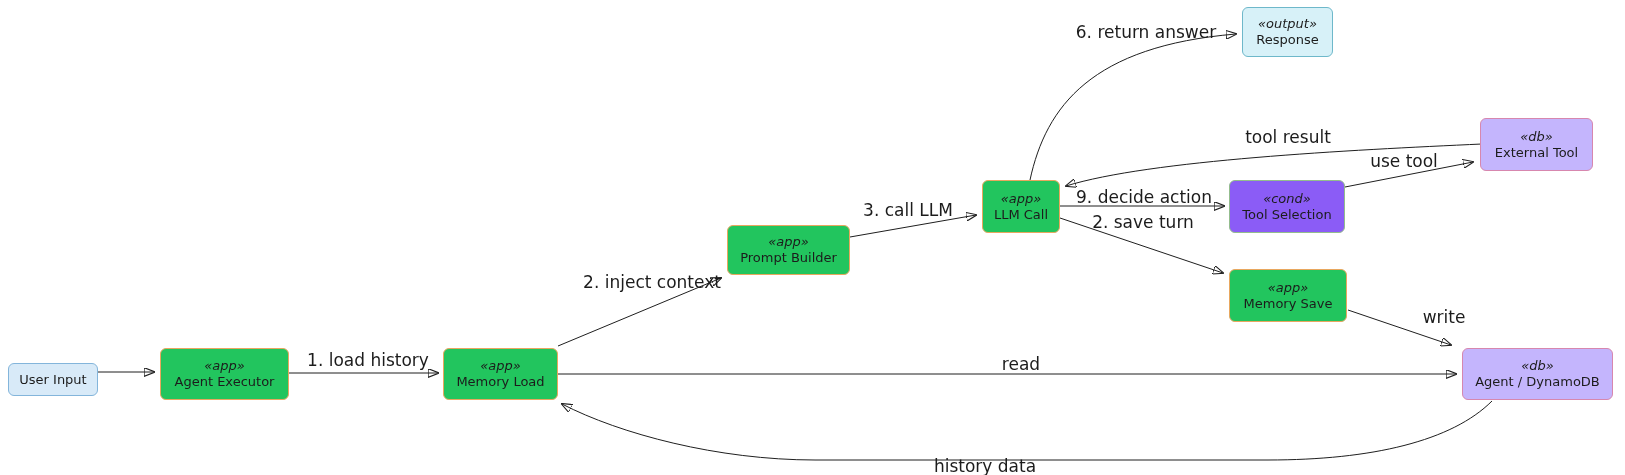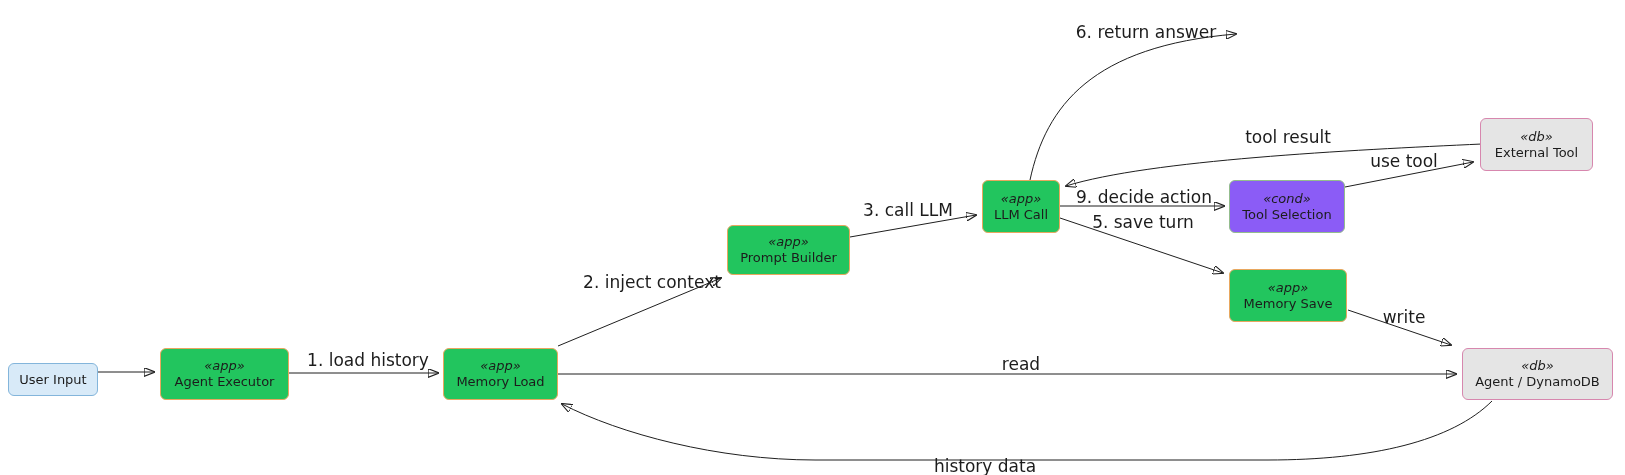--- a/index.html
+++ b/index.html
@@ -22,21 +22,21 @@
     font-size:13px;line-height:16px;
     color:#1c1c1c;
     text-align:center;
     white-space:nowrap;
   }
   .node .stereo{font-style:italic;}
   .type-app{background:#22c55e;border-color:#E8A75F;}
   .type-input{background:#D8EAF8;border-color:#83B5DB;}
   .type-output{background:#D7F1F8;border-color:#6EB8CA;}
   .type-cond{background:#8b5cf6;border-color:#93BD8D;}
-  .type-db{background:#e5e5e5;border-color:#D787AE;}
+  .type-db{background:#c4b5fd;border-color:#D787AE;}
   .elabel{
     position:absolute;
     transform:translate(-50%,-50%);
     font-size:17px;line-height:15px;
     color:#1c1c1c;
     white-space:nowrap;
   }
 </style>
 </head>
 <body>
@@ -80,20 +80,24 @@
   <div class="node type-app" style="left:727px;top:225px;width:123px;height:50px">
     <div class="stereo">«app»</div>
     <div class="nlabel">Prompt Builder</div>
   </div>
 
   <div class="node type-app" style="left:982px;top:180px;width:78px;height:53px">
     <div class="stereo">«app»</div>
     <div class="nlabel">LLM Call</div>
   </div>
 
+  <div class="node type-output" style="left:1242px;top:7px;width:91px;height:50px">
+    <div class="stereo">«output»</div>
+    <div class="nlabel">Response</div>
+  </div>
 
   <div class="node type-cond" style="left:1229px;top:180px;width:116px;height:53px">
     <div class="stereo">«cond»</div>
     <div class="nlabel">Tool Selection</div>
   </div>
 
   <div class="node type-db" style="left:1480px;top:118px;width:113px;height:53px">
     <div class="stereo">«db»</div>
     <div class="nlabel">External Tool</div>
   </div>
@@ -105,21 +109,21 @@
 
   <div class="node type-db" style="left:1462px;top:348px;width:151px;height:52px">
     <div class="stereo">«db»</div>
     <div class="nlabel">Agent / DynamoDB</div>
   </div>
 
   <div class="elabel" style="left:368px;top:360px">1. load history</div>
   <div class="elabel" style="left:652px;top:282px">2. inject context</div>
   <div class="elabel" style="left:908px;top:210px">3. call LLM</div>
   <div class="elabel" style="left:1144px;top:197px">9. decide action</div>
-  <div class="elabel" style="left:1143px;top:222px">5. save turn</div>
+  <div class="elabel" style="left:1143px;top:222px">2. save turn</div>
   <div class="elabel" style="left:1146px;top:32px">6. return answer</div>
   <div class="elabel" style="left:1404px;top:161px">use tool</div>
   <div class="elabel" style="left:1288px;top:137px">tool result</div>
-  <div class="elabel" style="left:1404px;top:317px">write</div>
+  <div class="elabel" style="left:1444px;top:317px">write</div>
   <div class="elabel" style="left:1021px;top:364px">read</div>
   <div class="elabel" style="left:985px;top:466px">history data</div>
 
 </div>
 
 </body></html>

